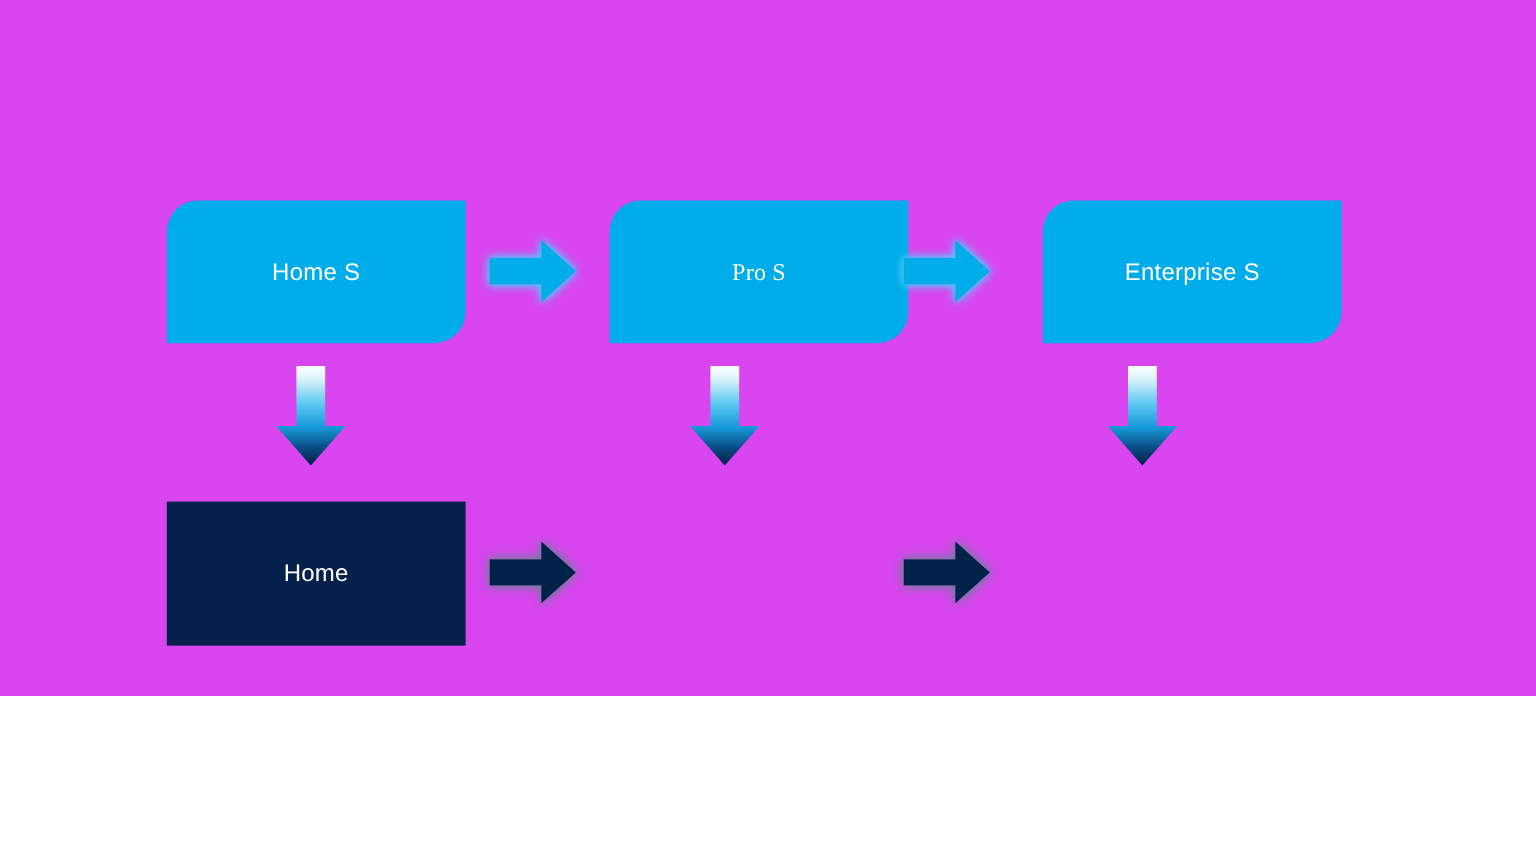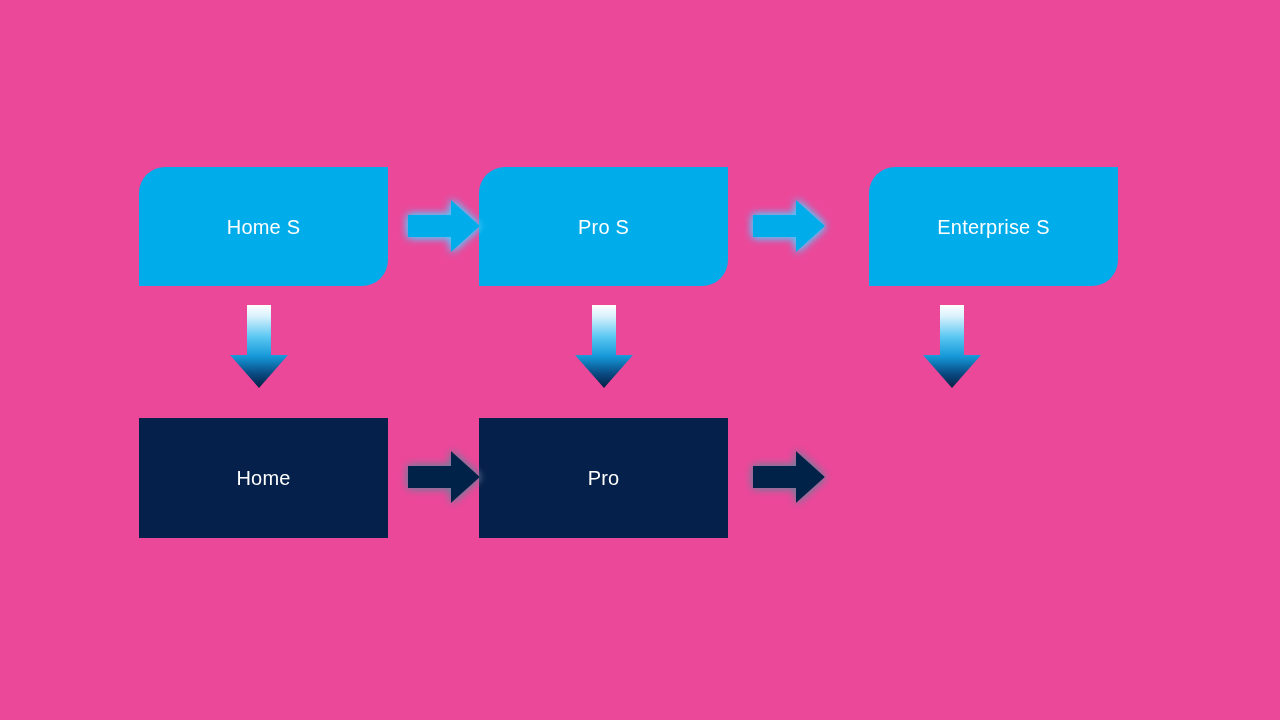--- a/index.html
+++ b/index.html
@@ -12,22 +12,22 @@
     height: 720px;
     position: relative;
     overflow: hidden;
     font-family: "Liberation Sans", sans-serif;
   }
 
   #canvas {
     position: absolute;
     left: 0; top: 0;
     width: 1280px;
-    height: 720px;
-    background: #ec4899;
+    height: 580px;
+    background: #d946ef;
   }
 
   
   .node {
     position: absolute;
     display: flex;
     align-items: center;
     justify-content: center;
     box-sizing: border-box;
     color: #ffffff;
@@ -50,21 +50,21 @@
   
   .node.bottom {
     background: #05204A;
     border-radius: 0;
     top: 418px;
     height: 120px;
     align-items: center;
   }
 
   .col1 { left: 139px; width: 249px; }
-  .col2 { left: 479px; width: 249px; }
+  .col2 { left: 508px; width: 249px; font-family: Liberation Serif, serif; }
   .col3 { left: 829px; width: 249px; margin-left: 40px; }
 
   
   .h-arrow {
     position: absolute;
     width: 76px;
     height: 58px;
     top: 0;
   }
   .h-arrow svg { display: block; width: 100%; height: 100%; overflow: visible; }
@@ -186,23 +186,20 @@
         </linearGradient>
       </defs>
       <path d="M19,0 L43,0 L43,50 L60,50 L31,83 L2,50 L19,50 Z" fill="url(#vgrad3)"></path>
     </svg>
   </div>
 
   <div class="node bottom col1">
     <span>Home</span>
   </div>
 
-  <div class="node bottom col2">
-    <span>Pro</span>
-  </div>
 
 
   <div class="h-arrow bottom-arrow harrow-a">
     <svg viewBox="0 0 76 58" xmlns="http://www.w3.org/2000/svg">
       <defs>
         <filter id="glowDark1" x="-60%" y="-60%" width="220%" height="220%">
           <feGaussianBlur in="SourceGraphic" stdDeviation="4.5" result="b"></feGaussianBlur>
           <feFlood flood-color="#6E7E9B" flood-opacity="0.9" result="c"></feFlood>
           <feComposite in="c" in2="b" operator="in" result="g"></feComposite>
           <feMerge>

